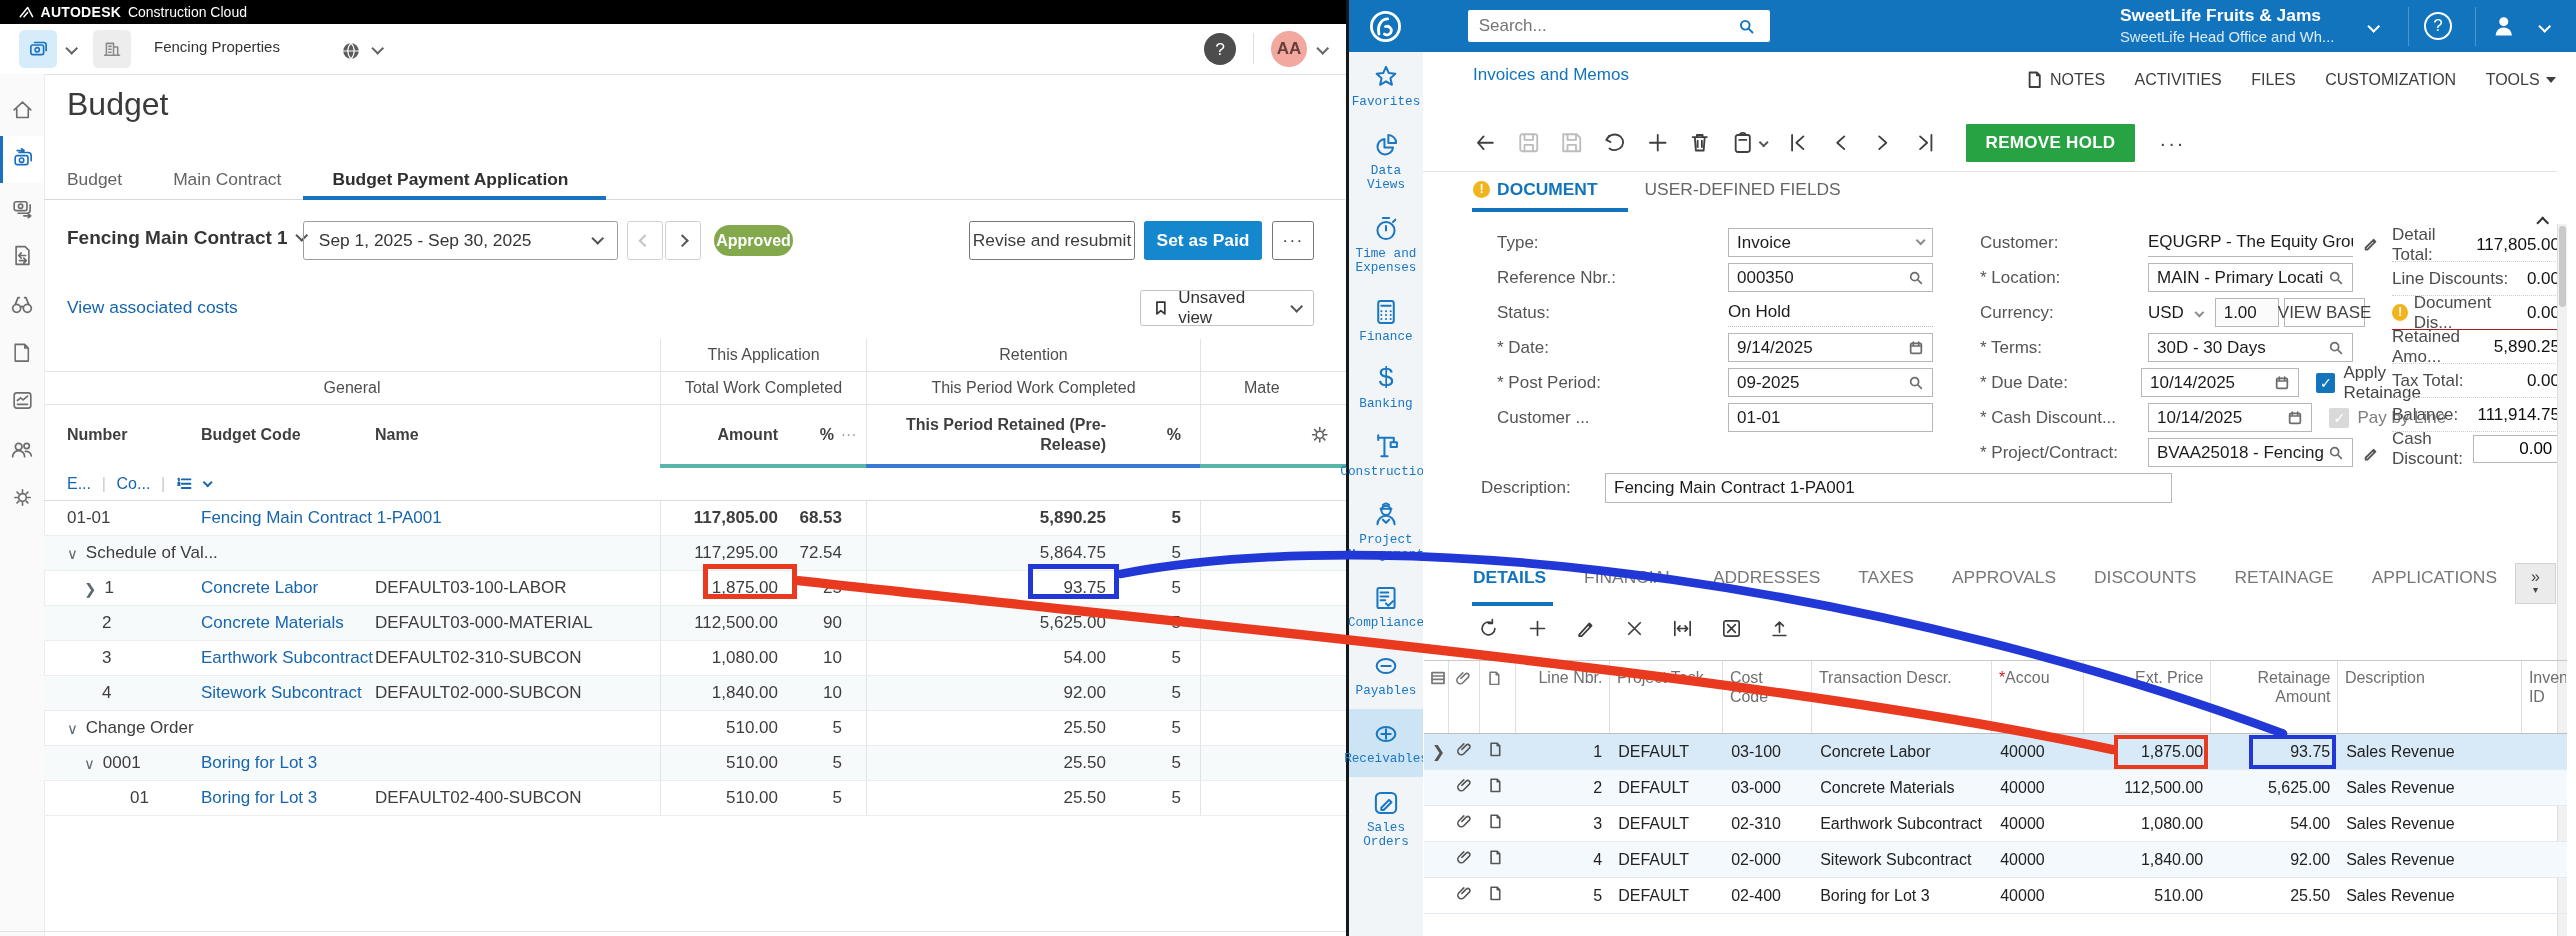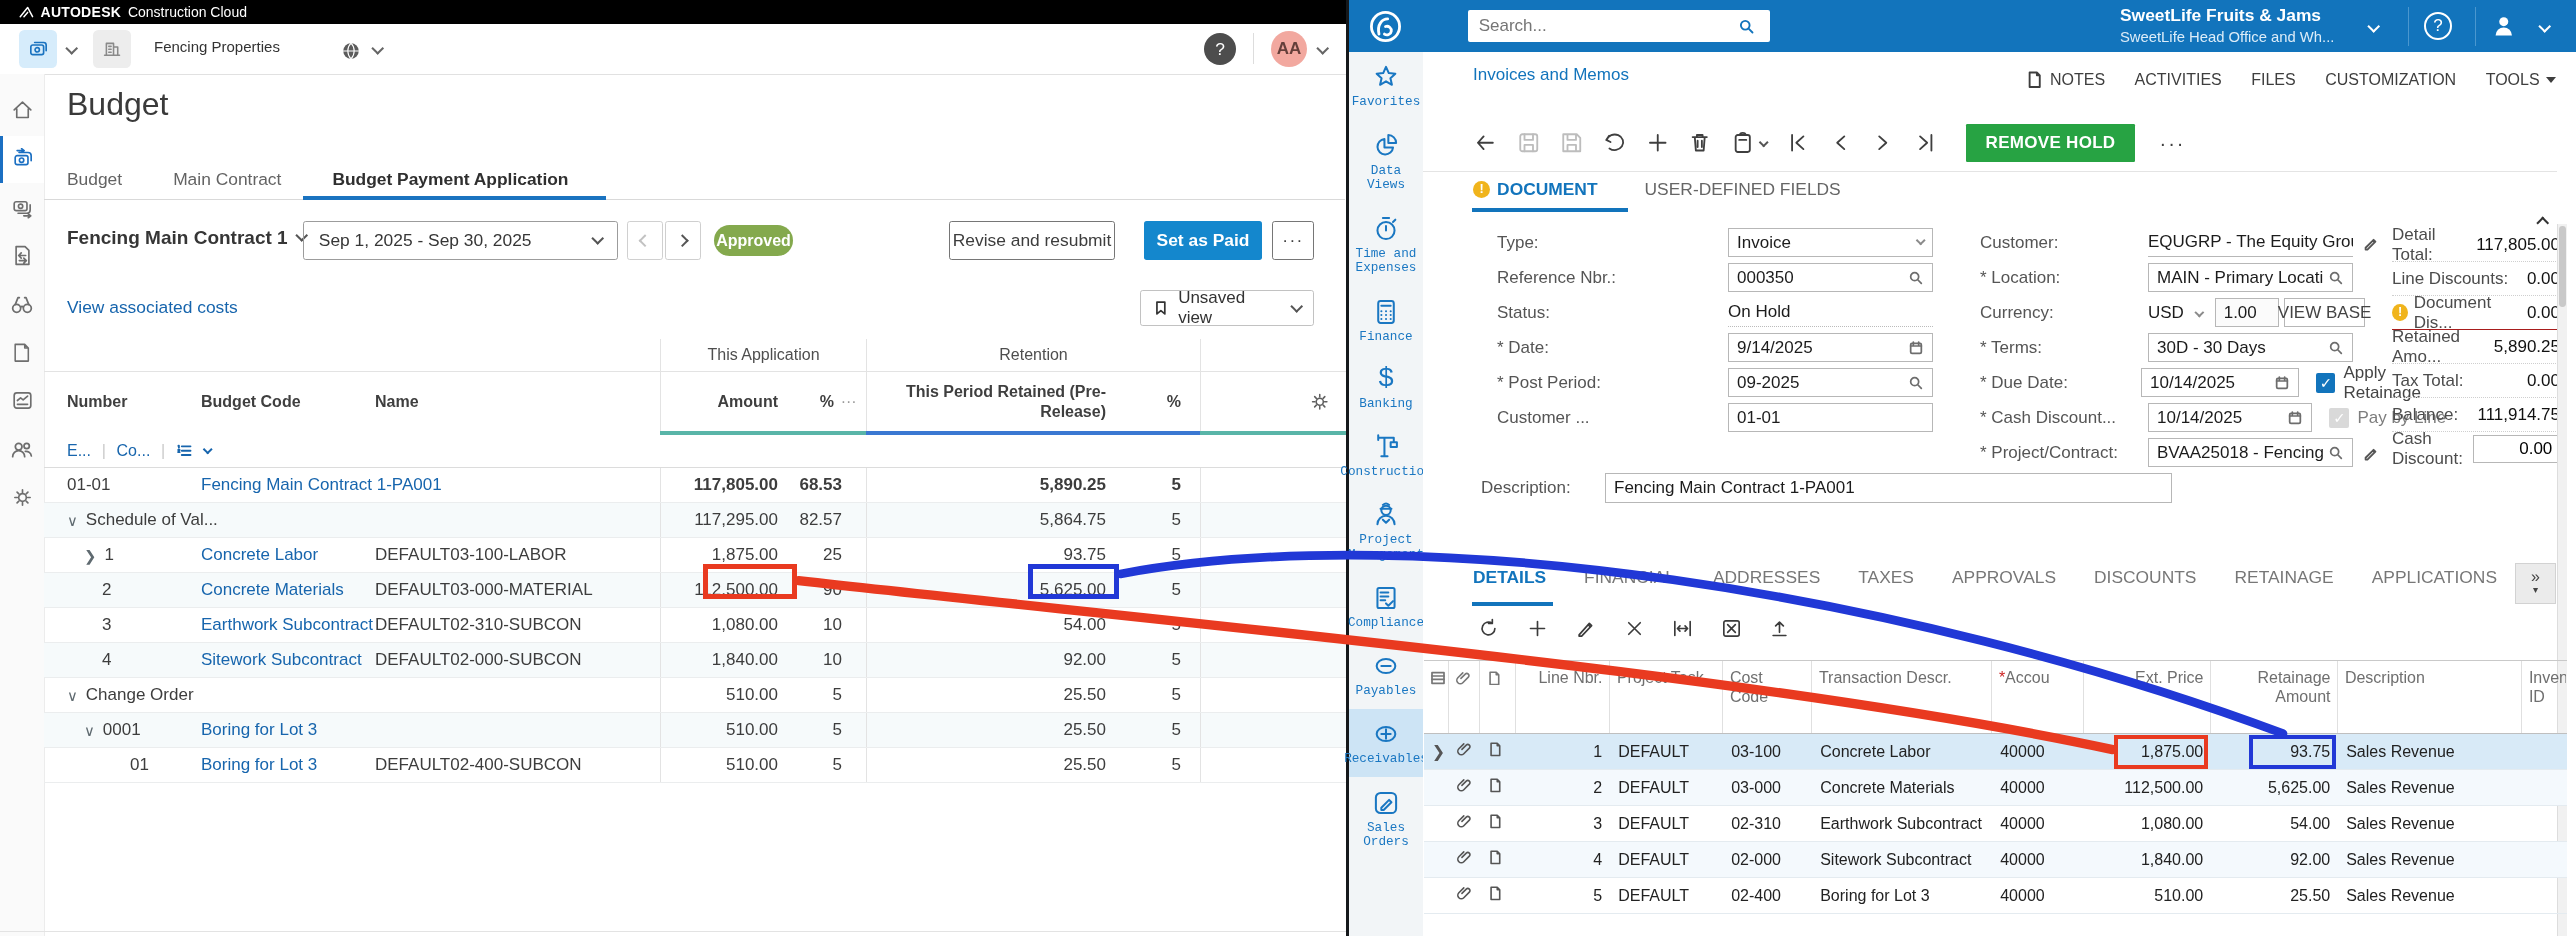--- a/index.html
+++ b/index.html
@@ -208,21 +208,21 @@
       <span>Sep 1, 2025 - Sep 30, 2025</span>
         <span class="chev" style="margin-top:-4px;"></span>
     </div>
     <div class="abs btn obtn" style="left:627px;top:221px;width:36px;height:39px;border-color:#d0d0d0;color:#c2c2c2;">
         <span class="chev" style="transform:rotate(135deg);border-color:#c2c2c2;"></span>
       </div>
     <div class="abs btn obtn" style="left:665px;top:221px;width:36px;height:39px;border-color:#cfcfcf;">
         <span class="chev" style="transform:rotate(-45deg);border-color:#555;"></span>
       </div>
     <div class="abs btn pill" style="left:714px;top:225px;width:79px;height:31px;">Approved</div>
-    <div class="abs btn obtn" style="left:949px;top:221px;width:166px;height:39px;">Revise and resubmit</div>
+    <div class="abs btn obtn" style="left:969px;top:221px;width:166px;height:39px;">Revise and resubmit</div>
     <div class="abs btn" style="left:1144px;top:221px;width:118px;height:39px;background:#1487cd;color:#fff;font-weight:600;">Set as Paid</div>
     <div class="abs btn obtn" style="left:1272px;top:221px;width:42px;height:39px;letter-spacing:1.3px;">···</div>
 
     <a class="abs lnk" style="left:67px;top:297px;font-size:17.4px;text-decoration:none;">View associated costs</a>
     <div class="abs" style="left:1140px;top:290px;width:174px;height:36px;border:0.7px solid #c2c2c2;border-radius:2.7px;box-sizing:border-box;display:flex;align-items:center;gap:9.4px;padding:0 12px;font-size:17px;color:#333;justify-content:space-between;">
       <span style="display:flex;align-items:center;gap:9.4px;">
           <svg class="ic" width="16" height="16" viewBox="0 0 24 24">
             <path d="M6 3 h12 v18 l-6-5 -6 5 z"></path>
           </svg>
           <span>Unsaved view</span>
@@ -232,20 +232,26 @@
 
     <div class="ltab">
       <div class="ltc hA">
         <div class="hcell"></div>
           <div class="hcell"></div>
           <div class="hcell"></div>
         <div class="hcell cen bL" style="grid-column:4/6;">This Application</div>
         <div class="hcell cen bL" style="grid-column:6/8;">Retention</div>
         <div class="hcell bL"></div>
       </div>
+      <div class="ltc hB">
+        <div class="hcell cen" style="grid-column:1/4;">General</div>
+        <div class="hcell cen bL" style="grid-column:4/6;">Total Work Completed</div>
+        <div class="hcell cen bL" style="grid-column:6/8;">This Period Work Completed</div>
+        <div class="hcell bL" style="padding-left:43px;">Mate</div>
+      </div>
       <div class="ltc hC">
         <div class="hcell" style="padding-left:23px;">Number</div>
         <div class="hcell">Budget Code</div>
         <div class="hcell">Name</div>
         <div class="hcell rt pr1 bL">Amount</div>
         <div class="hcell rt" style="padding-right:9.4px;gap:6.7px;">
             <span>%</span>
             <span style="color:#9a9a9a;font-weight:400;">···</span>
           </div>
         <div class="hcell rt bL" style="text-align:right;padding-right:20px;line-height:20px;">This Period Retained (Pre-Release)</div>
@@ -282,21 +288,21 @@
         <div class="rt pr3 bL hcell">5,890.25</div>
         <div class="rt pr4 hcell">5</div>
           <div class="bL hcell"></div>
       </div>
       <div class="ltc lt-r z">
         <div class="num" style="grid-column:1/4;">
             <span class="car">∨</span>
             <span>Schedule of Val...</span>
           </div>
         <div class="rt pr1 bL hcell">117,295.00</div>
-        <div class="rt pr2 hcell">82.57</div>
+        <div class="rt pr2 hcell">72.54</div>
         <div class="rt pr3 bL hcell">5,864.75</div>
         <div class="rt pr4 hcell">5</div>
           <div class="bL hcell"></div>
       </div>
       <div class="ltc lt-r">
         <div class="num" style="padding-left:40px;">
             <span class="car">❯</span>
             <span>1</span>
           </div>
         <div class="lnk">Concrete Labor</div>

